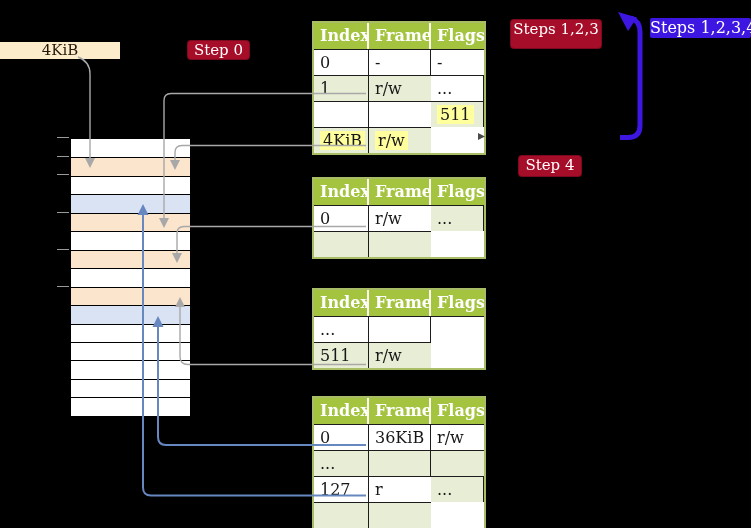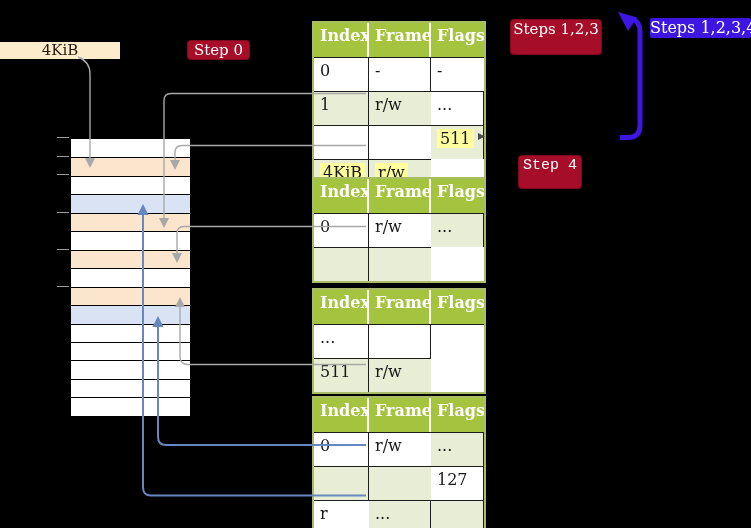--- a/index.html
+++ b/index.html
@@ -11,21 +11,21 @@
   .lbl{position:absolute;text-align:center;font-size:15px;white-space:nowrap;}
   .lbl.wheat{background:var(--wheat);color:#23180a;}
   .lbl.red{background:var(--red);color:#fff;border-radius:3px;box-shadow:0 0 0 1px #7c091e;}
   .lbl.violet{background:var(--violet);color:#fff;border-radius:2px;}
   
   .ptable{
     position:absolute;left:312px;width:170px;
     display:grid;grid-template-columns:55px 62px 53px;
     border:2px solid var(--olive);box-sizing:content-box;background:#fff;
   }
-  .ptable .c{padding-left:6px;font-size:16px;line-height:25px;height:34px;
+  .ptable .c{padding-left:6px;font-size:16px;line-height:25px;height:26px;
     box-sizing:border-box;overflow:hidden;white-space:nowrap;}
   .ptable .th{background:var(--green);color:#fff;font-weight:bold;}
   .ptable .th.sep{border-right:2px solid #fbfbf2;}
   .ptable .td{color:#171717;border-top:1px solid #1c1c1c;}
   .ptable .td.sep{border-right:1px solid #1c1c1c;}
   .ptable .td.shade{background:var(--ltgreen);}
   .ptable .hl{background:var(--hl);padding:0 3px;}
   
   #memcol{position:absolute;left:70px;top:138px;width:121px;height:279px;
     border:1px solid #000;box-sizing:border-box;}
@@ -44,23 +44,23 @@
   .hd-violet{fill:var(--violet);stroke:none;}
   .hd-dark{fill:#4a4a4a;stroke:none;}
 </style>
 </head>
 <body>
 
 <div id="canvas" style="--bg: #000000; --wheat: #fceccb; --red: #a60d28; --violet: #3d16e2; --green: #a4c440; --ltgreen: #e8eed5; --olive: #a9bd66; --peach: #fce5cd; --ltblue: #dae3f3; --grayline: #a8a8a8; --blueline: #6687c0; --hl: #ffff9e;">
 
   <div class="lbl wheat" style="left:0;top:42px;width:120px;height:17px;line-height:17px;">4KiB</div>
   <div class="lbl red" style="left:188px;top:41px;width:61px;height:18px;line-height:18px;">Step 0</div>
-  <div class="lbl red" style="left:511px;top:20px;width:90px;height:34px;line-height:18px;">Steps 1,2,3</div>
+  <div class="lbl red" style="left:511px;top:20px;width:90px;height:28px;line-height:18px;">Steps 1,2,3</div>
   <div class="lbl violet" style="left:650px;top:18px;width:101px;height:20px;line-height:20px;font-size:16px;">Steps 1,2,3,4</div>
-  <div class="lbl red" style="left:519px;top:156px;width:62px;height:32px;line-height:19px;font-family:Liberation Mono, monospace;">Step 4</div>
+  <div class="lbl red" style="left:519px;top:156px;width:62px;height:20px;line-height:19px;">Step 4</div>
 
   <div id="memcol">
       <div class="mrow mc-white" style="height: 18.4667px;"></div>
       <div class="mrow mc-peach" style="height: 18.4667px;"></div>
       <div class="mrow mc-white" style="height: 18.4667px;"></div>
       <div class="mrow mc-blue" style="height: 18.4667px;"></div>
       <div class="mrow mc-peach" style="height: 18.4667px;"></div>
       <div class="mrow mc-white" style="height: 18.4667px;"></div>
       <div class="mrow mc-peach" style="height: 18.4667px;"></div>
       <div class="mrow mc-white" style="height: 18.4667px;"></div>
@@ -115,20 +115,21 @@
       <div class="c td sep"></div>
       <div class="c td"></div>
       <div class="c td sep shade">511</div>
       <div class="c td shade">r/w</div>
     </div>
   <div class="ptable" style="top: 396px;">
       <div class="c th sep">Index</div>
       <div class="c th sep">Frame</div>
       <div class="c th">Flags</div>
       <div class="c td sep">0</div>
+      <div class="c td sep">36KiB</div>
       <div class="c td">r/w</div>
       <div class="c td sep shade">...</div>
       <div class="c td sep shade"></div>
       <div class="c td shade"></div>
       <div class="c td sep">127</div>
       <div class="c td">r</div>
       <div class="c td sep shade">...</div>
       <div class="c td sep shade"></div>
       <div class="c td shade"></div>
     </div>

